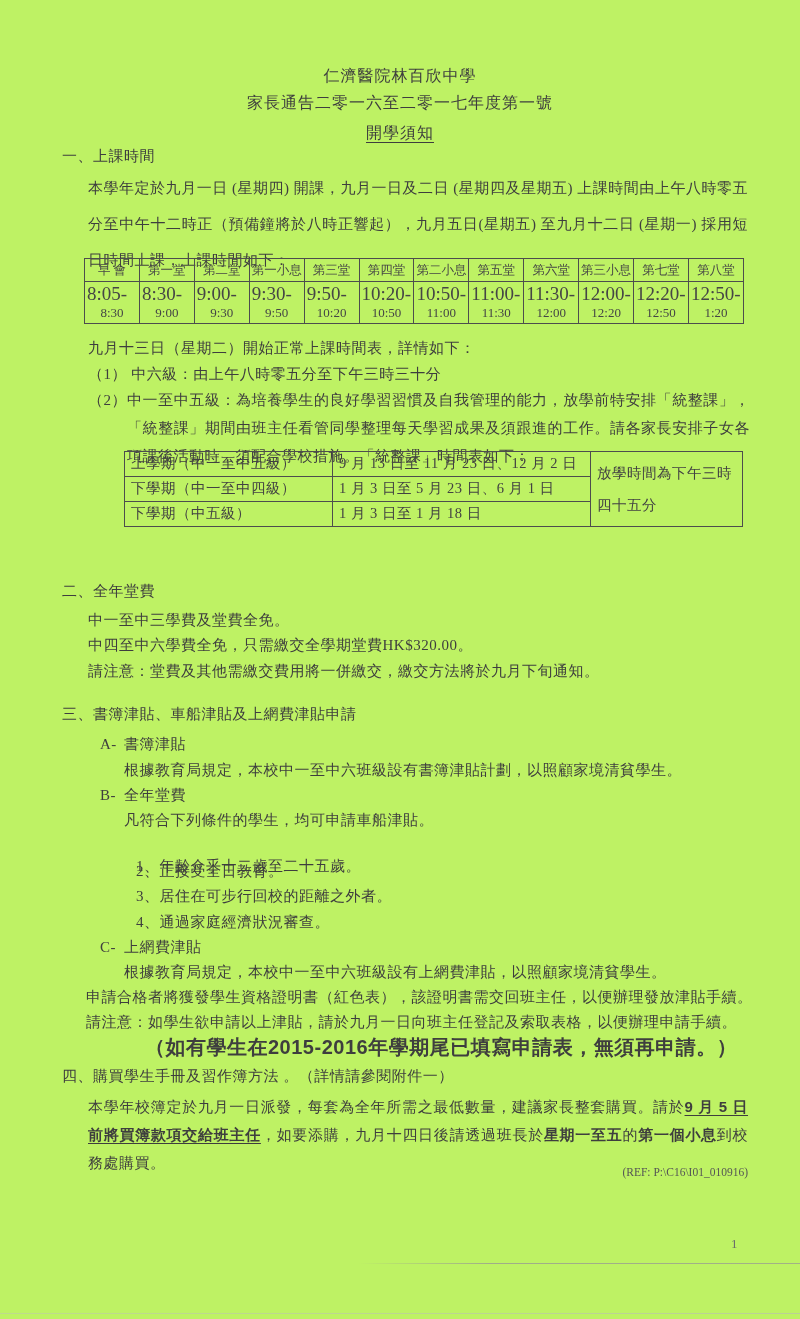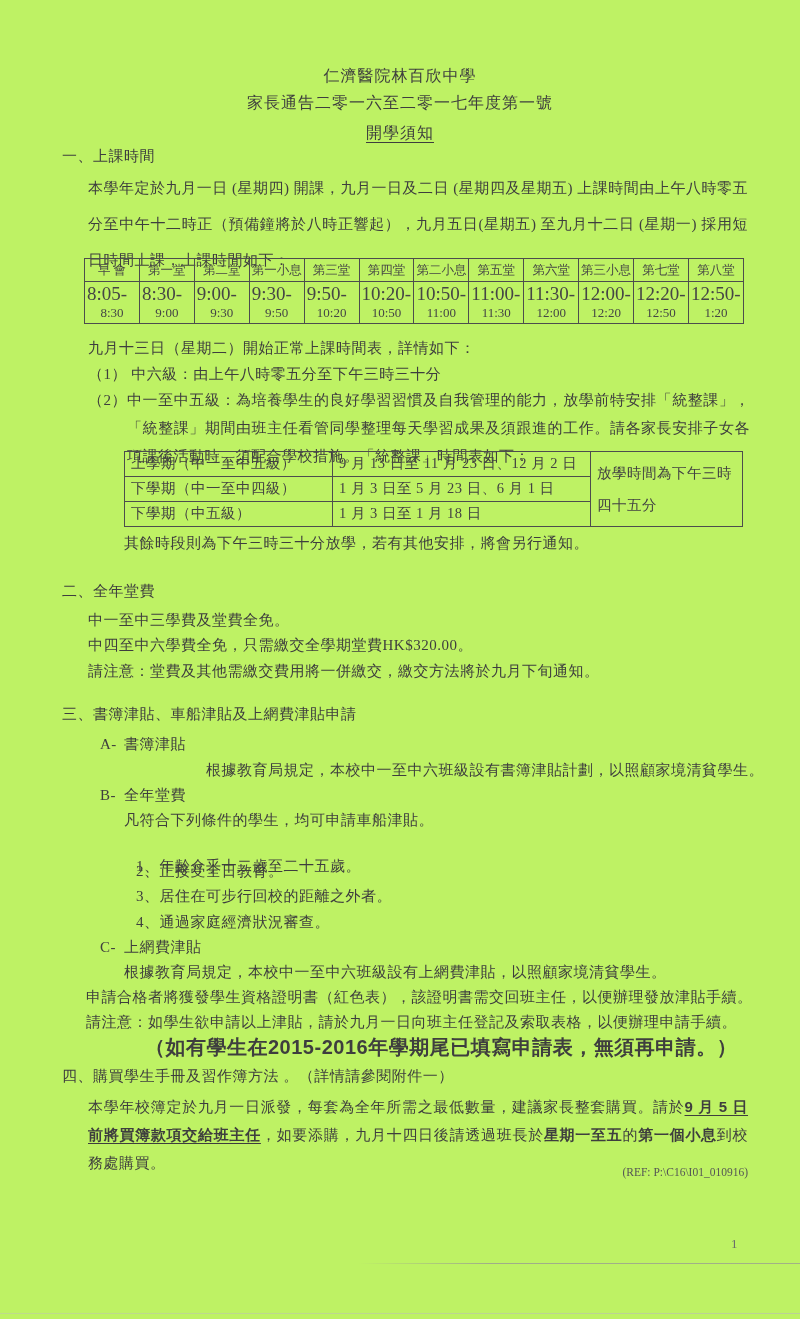--- a/index.html
+++ b/index.html
@@ -149,34 +149,33 @@
       <td>下學期（中一至中四級）</td>
       <td>1 月 3 日至 5 月 23 日、6 月 1 日</td>
     </tr>
     <tr>
       <td>下學期（中五級）</td>
       <td>1 月 3 日至 1 月 18 日</td>
     </tr>
   </tbody>
     </table>
 
-  <div class="abs body-txt" style="top:529px; left:124px;">其餘時段則為下午三時三十分放學，若有其他安排，將會另行通知。</div>
 
   <div class="abs sec-h" style="top:582px; left:62px;">二、全年堂費</div>
   <div class="abs body-txt" style="top:606px; left:88px;">中一至中三學費及堂費全免。</div>
   <div class="abs body-txt" style="top:631px; left:88px;">中四至中六學費全免，只需繳交全學期堂費HK$320.00。</div>
   <div class="abs body-txt" style="top:657px; left:88px;">請注意：堂費及其他需繳交費用將一併繳交，繳交方法將於九月下旬通知。</div>
 
   <div class="abs sec-h" style="top:705px; left:62px;">三、書簿津貼、車船津貼及上網費津貼申請</div>
 
   <div class="abs body-txt hang" style="top:730px; left:100px; width:650px;">
     <span class="lbl" style="flex-basis:24px;">A-</span>
     <span class="txt">書簿津貼</span>
   </div>
-  <div class="abs body-txt" style="top:756px; left:124px; width:640px;text-align:right;">根據教育局規定，本校中一至中六班級設有書簿津貼計劃，以照顧家境清貧學生。</div>
+  <div class="abs body-txt" style="top:756px; left:124px; width:640px;">根據教育局規定，本校中一至中六班級設有書簿津貼計劃，以照顧家境清貧學生。</div>
 
   <div class="abs body-txt hang" style="top:781px; left:100px; width:650px;">
     <span class="lbl" style="flex-basis:24px;">B-</span>
     <span class="txt">全年堂費</span>
   </div>
   <div class="abs body-txt" style="top:806px; left:124px; width:640px;">凡符合下列條件的學生，均可申請車船津貼。</div>
 
   <div class="abs body-txt" style="top:832px; left:136px;margin-top:20px;">1、年齡介乎十二歲至二十五歲。</div>
   <div class="abs body-txt" style="top:857px; left:136px;">2、正接受全日教育。</div>
   <div class="abs body-txt" style="top:882px; left:136px;">3、居住在可步行回校的距離之外者。</div>

